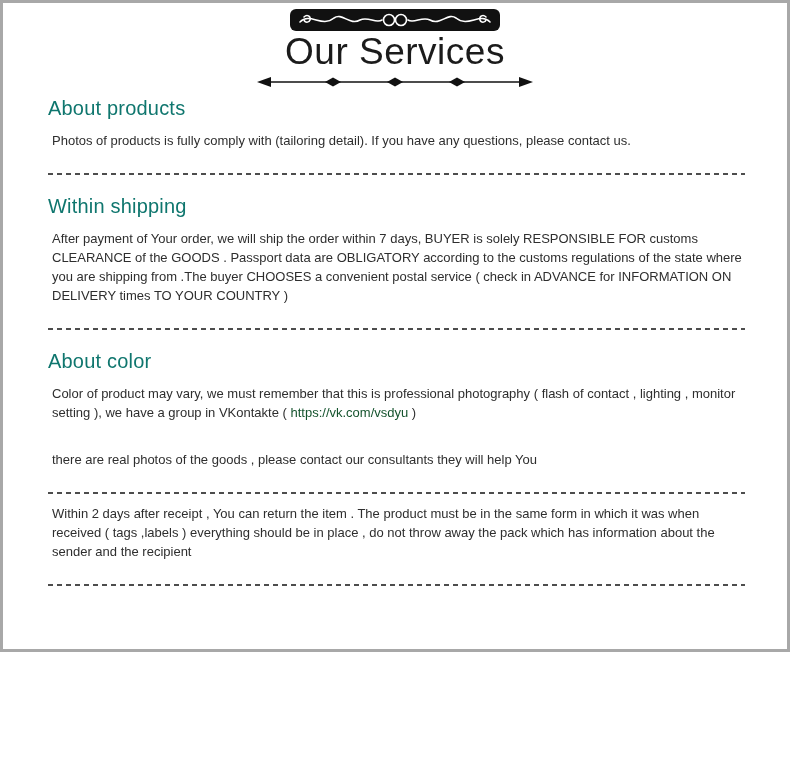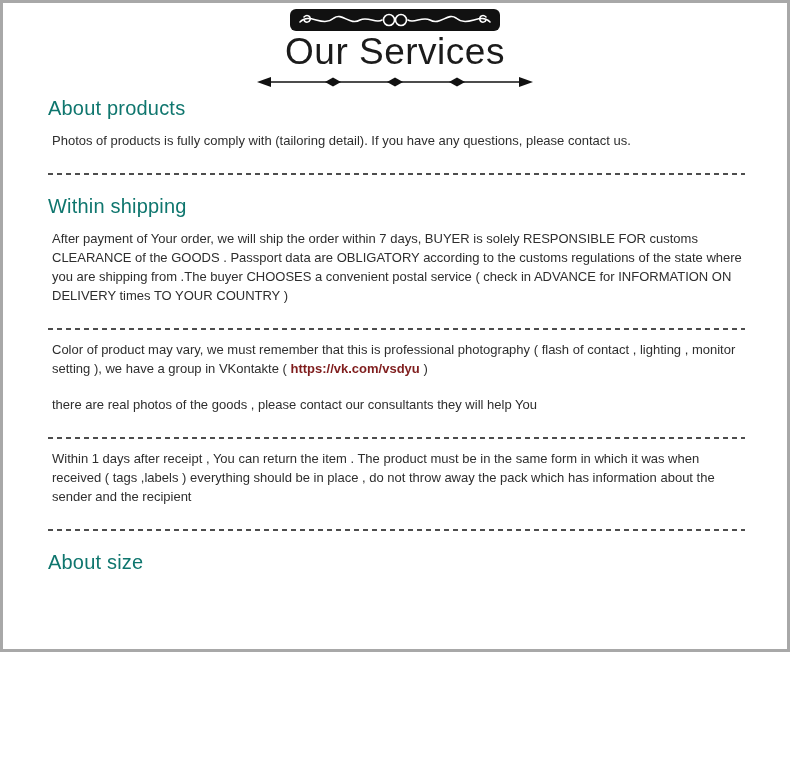--- a/index.html
+++ b/index.html
@@ -51,25 +51,25 @@
   section.first h2 {
     margin-top: 8px;
   }
   p {
     font-size: 13px;
     line-height: 19px;
     color: #2e2e2e;
     margin: 10px 0 4px 4px;
   }
   p.follow-up {
-    margin-top: 17px;
+    margin-top: 28px;
   }
   .vk-link {
-    font-weight: bold;
-    color: #7f1d1d;
+    font-weight: normal;
+    color: #14532d;
   }
   .dashed {
     height: 2px;
     margin: 23px 0 0 0;
     background-image: repeating-linear-gradient(90deg, #4d4d4d 0 5px, transparent 5px 9px);
     background-repeat: no-repeat;
     background-size: 100% 2px;
   }
 </style>
 </head>
@@ -114,30 +114,30 @@
     <div class="dashed"></div>
 
     <section>
       <h2>Within shipping</h2>
       <p>After payment of Your order, we will ship the order within 7 days, BUYER is solely RESPONSIBLE FOR customs CLEARANCE of the GOODS . Passport data are OBLIGATORY according to the customs regulations of the state where you are shipping from .The buyer CHOOSES a convenient postal service ( check in ADVANCE for INFORMATION ON DELIVERY times TO YOUR COUNTRY )</p>
     </section>
 
     <div class="dashed"></div>
 
     <section>
+      <h2>About color</h2>
       <p><span>Color of product may vary, we must remember that this is professional photography ( flash of contact , lighting , monitor setting ), we have a group in VKontakte ( </span><span class="vk-link">https://vk.com/vsdyu</span><span> )</span></p>
       <p class="follow-up">there are real photos of the goods , please contact our consultants they will help You</p>
     </section>
 
     <div class="dashed"></div>
 
     <section>
-      <p>Within 1 days after receipt , You can return the item . The product must be in the same form in which it was when received ( tags ,labels ) everything should be in place , do not throw away the pack which has information about the sender and the recipient</p>
+      <p>Within 2 days after receipt , You can return the item . The product must be in the same form in which it was when received ( tags ,labels ) everything should be in place , do not throw away the pack which has information about the sender and the recipient</p>
     </section>
 
     <div class="dashed"></div>
 
     <section>
-      <h2>About size</h2>
     </section>
 
   </div>
 </div>
 
 </body></html>

